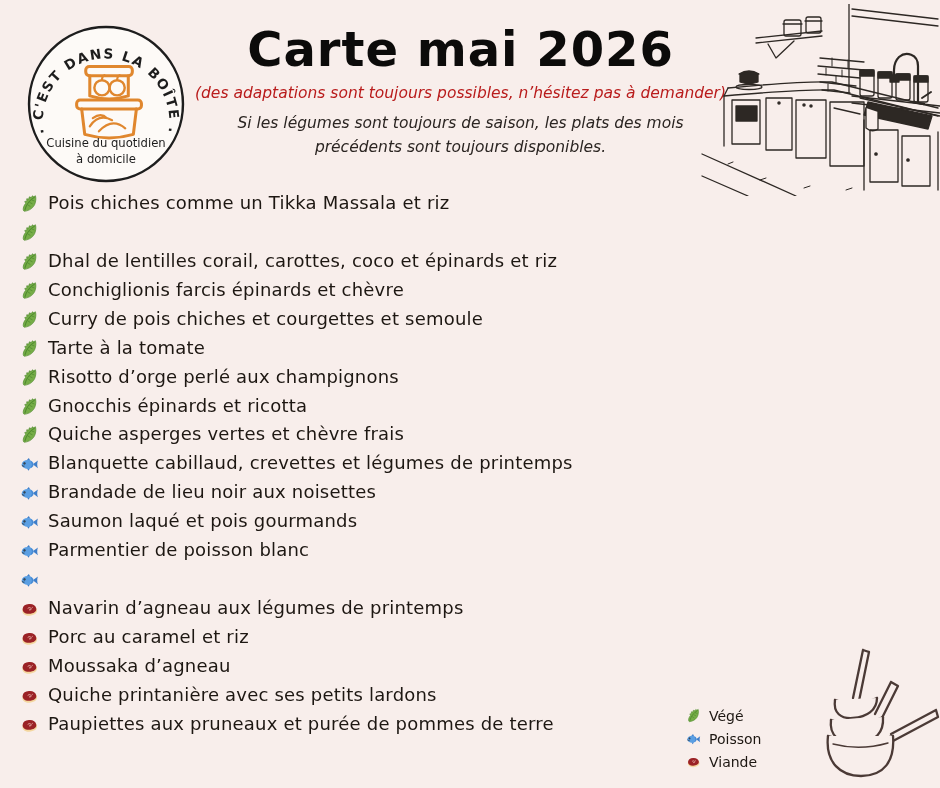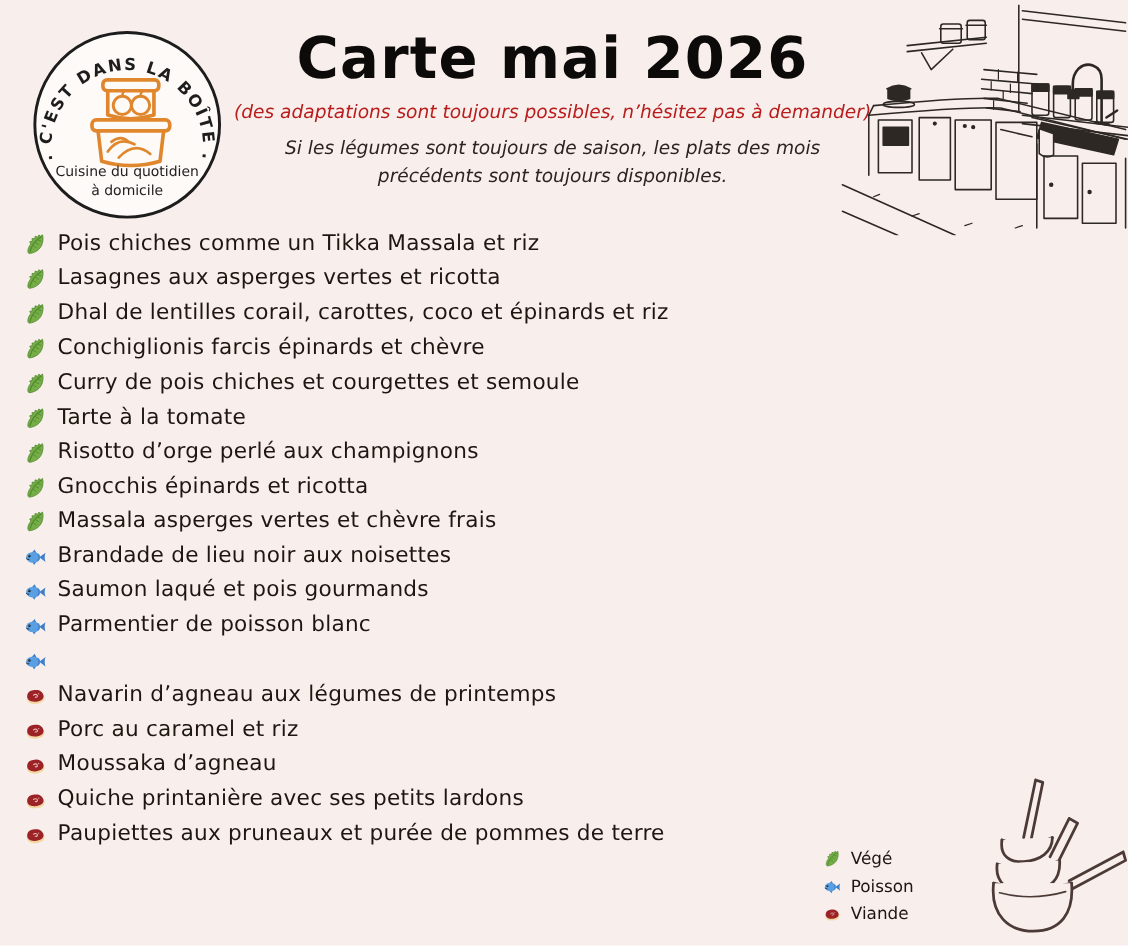--- a/index.html
+++ b/index.html
@@ -167,21 +167,20 @@
         <svg width="19" height="19" viewBox="0 0 20 20">
           <use href="#icon-veg"></use>
         </svg>
         <span class="mlabel">Pois chiches comme un Tikka Massala et riz</span>
       </li>
 
       <li>
         <svg width="19" height="19" viewBox="0 0 20 20">
           <use href="#icon-veg"></use>
         </svg>
-        <span class="mlabel">Lasagnes aux asperges vertes et ricotta</span>
       </li>
 
       <li>
         <svg width="19" height="19" viewBox="0 0 20 20">
           <use href="#icon-veg"></use>
         </svg>
         <span class="mlabel">Dhal de lentilles corail, carottes, coco et épinards et riz</span>
       </li>
 
       <li>
@@ -216,23 +215,29 @@
         <svg width="19" height="19" viewBox="0 0 20 20">
           <use href="#icon-veg"></use>
         </svg>
         <span class="mlabel">Gnocchis épinards et ricotta</span>
       </li>
 
       <li>
         <svg width="19" height="19" viewBox="0 0 20 20">
           <use href="#icon-veg"></use>
         </svg>
-        <span class="mlabel">Massala asperges vertes et chèvre frais</span>
-      </li>
-
+        <span class="mlabel">Quiche asperges vertes et chèvre frais</span>
+      </li>
+
+      <li>
+        <svg width="19" height="19" viewBox="0 0 20 20">
+          <use href="#icon-fish"></use>
+        </svg>
+        <span class="mlabel">Blanquette cabillaud, crevettes et légumes de printemps</span>
+      </li>
 
       <li>
         <svg width="19" height="19" viewBox="0 0 20 20">
           <use href="#icon-fish"></use>
         </svg>
         <span class="mlabel">Brandade de lieu noir aux noisettes</span>
       </li>
 
       <li>
         <svg width="19" height="19" viewBox="0 0 20 20">

